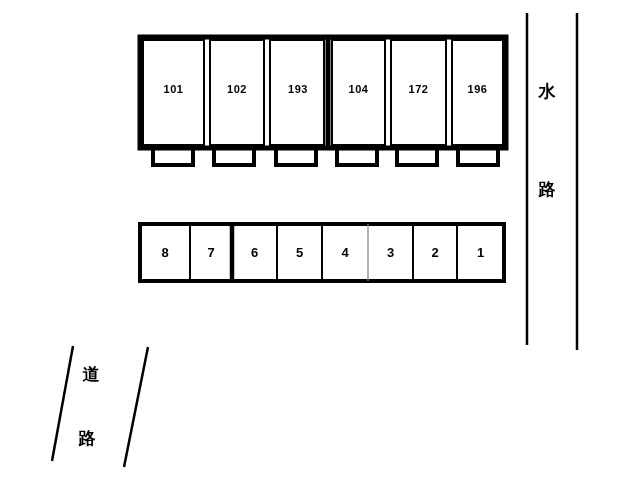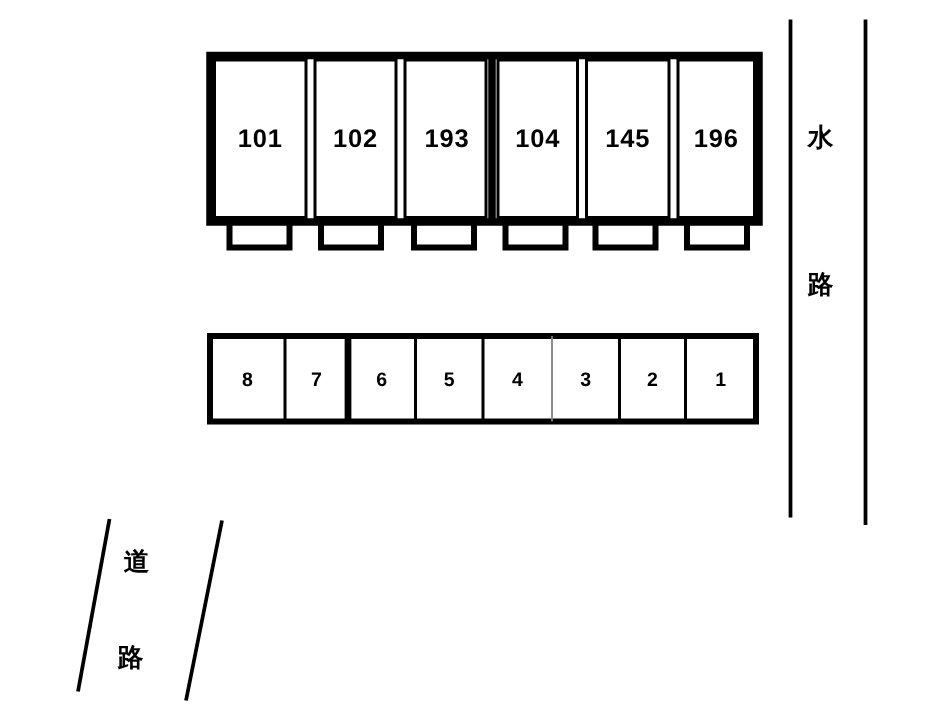--- a/index.html
+++ b/index.html
@@ -29,21 +29,21 @@
   .lbl {
     position: absolute;
     color: #000000;
     font-family: "Liberation Sans", sans-serif;
     font-weight: bold;
     text-align: center;
     white-space: nowrap;
     user-select: none;
   }
   .unit-label {
-    font-size: 17px;
+    font-size: 11px;
     letter-spacing: 0.5px;
   }
   .stall-label {
     font-size: 13px;
   }
   .kanji {
     font-family: "DejaVu Sans", sans-serif;
     font-size: 17px;
     font-weight: bold;
   }
@@ -99,21 +99,21 @@
       <line x1="73" y1="346" x2="52" y2="461" stroke="#000000" stroke-width="2.5"></line>
       <line x1="148" y1="347" x2="124" y2="467" stroke="#000000" stroke-width="2.5"></line>
     </g>
 
   </svg>
 
   <div class="lbl unit-label" style="left:140px; top:83px; width:67px;">101</div>
   <div class="lbl unit-label" style="left:207px; top:83px; width:60px;">102</div>
   <div class="lbl unit-label" style="left:267px; top:83px; width:62px;">193</div>
   <div class="lbl unit-label" style="left:329px; top:83px; width:59px;">104</div>
-  <div class="lbl unit-label" style="left:388px; top:83px; width:61px;">145</div>
+  <div class="lbl unit-label" style="left:388px; top:83px; width:61px;">172</div>
   <div class="lbl unit-label" style="left:449px; top:83px; width:57px;">196</div>
 
   <div class="lbl stall-label" style="left:140px; top:245px; width:50px;">8</div>
   <div class="lbl stall-label" style="left:190px; top:245px; width:42px;">7</div>
   <div class="lbl stall-label" style="left:232px; top:245px; width:45px;">6</div>
   <div class="lbl stall-label" style="left:277px; top:245px; width:45px;">5</div>
   <div class="lbl stall-label" style="left:322px; top:245px; width:46px;">4</div>
   <div class="lbl stall-label" style="left:368px; top:245px; width:45px;">3</div>
   <div class="lbl stall-label" style="left:413px; top:245px; width:44px;">2</div>
   <div class="lbl stall-label" style="left:457px; top:245px; width:47px;">1</div>

